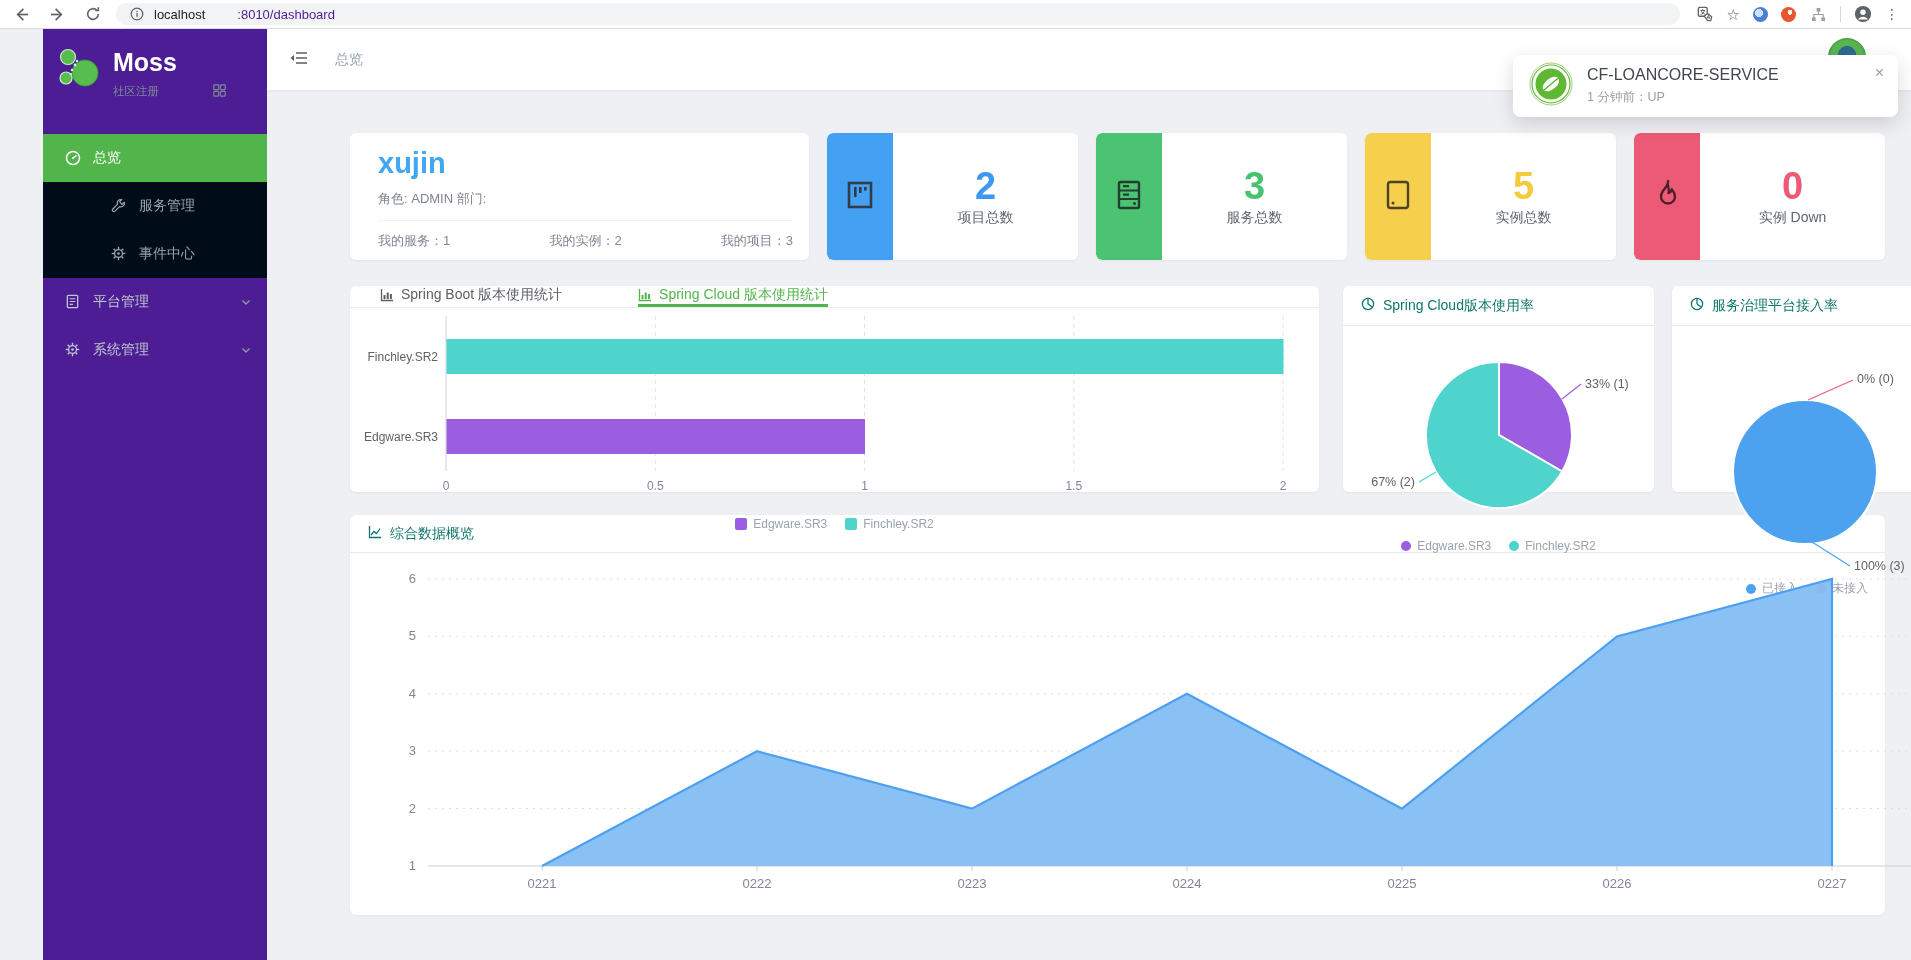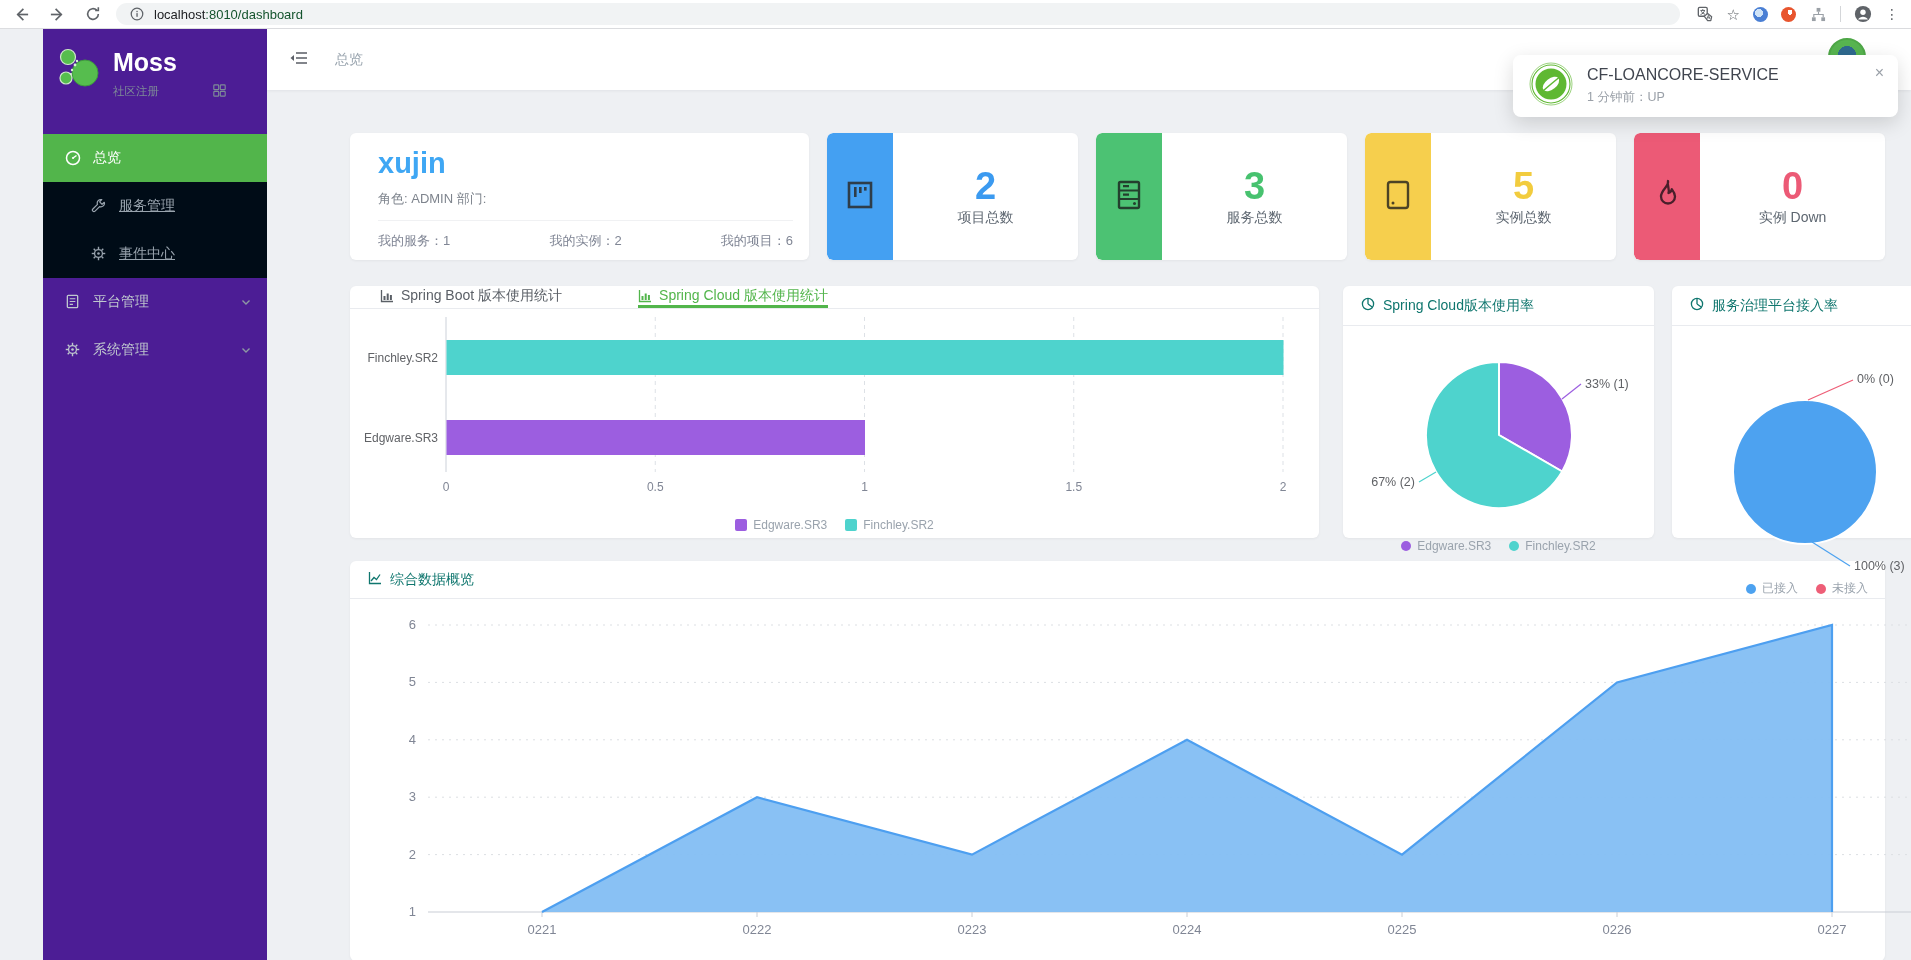--- a/index.html
+++ b/index.html
@@ -6,39 +6,39 @@
     font-family:"Liberation Sans","DejaVu Sans",sans-serif;background:#eef0f3;}
   *{box-sizing:border-box;}
   svg text{font-family:"Liberation Sans","DejaVu Sans",sans-serif;}
 
   
   .chrome{height:29px;background:#ffffff;border-bottom:1px solid #dcdde0;display:flex;align-items:center;padding:0 12px;}
   .chrome .navbtns{display:flex;align-items:center;gap:18px;margin-right:14px;}
   .cicon{width:18px;height:18px;display:inline-flex;align-items:center;justify-content:center;color:#5f6368;}
   .omnibox{flex:1;height:22px;background:#f1f3f4;border-radius:11px;display:flex;align-items:center;padding:0 12px;gap:8px;margin-right:16px;}
   .url{font-size:13px;color:#202124;}
-  .url .dim{color:#14532d;}
+  .url .dim{color:#4c1d95;padding-left:32px;}
   .chrome .right{display:flex;align-items:center;gap:13px;}
   .vdiv{width:1px;height:16px;background:#d4d6d9;}
   .dot-ext{width:15px;height:15px;border-radius:50%;}
   .star{font-size:15px;color:#5f6368;line-height:1;}
   .kebab{font-size:14px;color:#5f6368;line-height:1;}
 
   
   .app{display:flex;height:931px;}
   .sidebar{width:224px;background:#4c1d95;flex:none;color:#c3cad1;margin-left:43px;}
   .brand{height:105px;padding:16px 14px 0 12px;display:flex;gap:10px;}
   .brand-title{color:#fff;font-size:25px;font-weight:bold;line-height:1.1;margin-top:4px;}
   .brand-sub{display:flex;align-items:center;gap:54px;margin-top:7px;color:#7e8b97;font-size:11.5px;}
   .mi{height:48px;display:flex;align-items:center;gap:12px;padding:0 16px 0 22px;font-size:14px;color:#bfc7ce;cursor:pointer;}
   .mi .lbl{flex:0 1 auto;}
   .mi .chev{margin-left:auto;color:#8d98a3;}
   .mi.active{background:#52b54b;color:#fff;}
   .submenu{background:#000c17;}
-  .submenu .mi{padding-left:48px;color:#99a4ae;text-decoration:underline;}
+  .submenu .mi{padding-left:68px;color:#99a4ae;}
   .micon{width:16px;height:16px;flex:none;display:inline-flex;}
 
   .main{flex:1;display:flex;flex-direction:column;min-width:0;}
   .topbar{height:61px;background:#fff;display:flex;align-items:center;padding:0 24px;position:relative;box-shadow:0 1px 3px rgba(0,21,41,.06);z-index:5;}
   .fold{color:#5a5e66;margin-left:-2px;}
   .crumb{margin-left:26px;font-size:14px;color:#9aa5af;}
   .tb-avatar{position:absolute;right:45px;top:9px;width:38px;height:38px;border-radius:50%;
     background:radial-gradient(circle at 50% 45%,#2f6a8f 0 36%,#58b550 37% 100%);border:2px solid #4ea747;}
 
   .content{flex:1;background:#eef0f3;padding:43px 26px 0 83px;overflow:hidden;}
@@ -51,21 +51,21 @@
   .urole{color:#7e848d;font-size:13px;margin-top:10px;}
   .ustats{position:absolute;left:28px;right:16px;bottom:0;height:40px;border-top:1px solid #f0f1f3;
     display:flex;align-items:center;justify-content:space-between;font-size:13px;color:#808695;}
   .stat-card{flex:1;display:flex;overflow:hidden;}
   .stat-left{width:66px;flex:none;display:flex;align-items:center;justify-content:center;border-radius:6px 0 0 6px;}
   .stat-right{flex:1;display:flex;flex-direction:column;align-items:center;justify-content:center;gap:4px;}
   .stat-val{font-size:38px;font-weight:bold;line-height:1;}
   .stat-lbl{font-size:14px;color:#5d6670;}
 
   
-  .row2{display:flex;height:252px;margin-bottom:23px;}
+  .row2{display:flex;height:206px;margin-bottom:23px;}
   .bar-card{width:969px;flex:none;margin-right:24px;display:flex;flex-direction:column;}
   .tabs-hd{height:44px;border-bottom:1px solid #e9ebef;display:flex;align-items:stretch;padding:0 30px;gap:76px;}
   .tab{display:flex;align-items:center;gap:7px;font-size:14px;color:#5a5f66;border-bottom:3px solid transparent;cursor:pointer;}
   .tab.active{color:#52b54b;border-bottom-color:#52b54b;}
   .chart-body{position:relative;flex:1;}
   .legend{position:absolute;left:0;right:0;bottom:6px;display:flex;justify-content:center;align-items:center;gap:18px;font-size:12px;color:#9aa3ad;}
   .legend .li{display:flex;align-items:center;gap:6px;}
   .sw-square{width:12px;height:12px;border-radius:2px;display:inline-block;}
   .sw-dot{width:10px;height:10px;border-radius:50%;display:inline-block;}
   .pie-card1{width:311px;flex:none;margin-right:18px;display:flex;flex-direction:column;}
@@ -276,21 +276,21 @@
 
     <div class="content">
 
       <div class="row1">
         <div class="card user-card">
           <div class="uname">xujin</div>
           <div class="urole">角色: ADMIN 部门:</div>
           <div class="ustats">
             <span>我的服务：1</span>
             <span>我的实例：2</span>
-            <span>我的项目：6</span>
+            <span>我的项目：3</span>
           </div>
         </div>
 
         <div class="card stat-card">
           <div class="stat-left" style="background: rgb(68, 160, 242);">
             <span>
               <svg width="36" height="36" viewBox="0 0 36 36">
                   <rect x="7" y="6" width="22" height="24" fill="none" stroke="#2e3d49" stroke-width="2.6"></rect>
                   <rect x="12" y="10" width="2.6" height="10" fill="#2e3d49"></rect>
                   <rect x="17" y="10" width="2.6" height="6" fill="#2e3d49"></rect>

